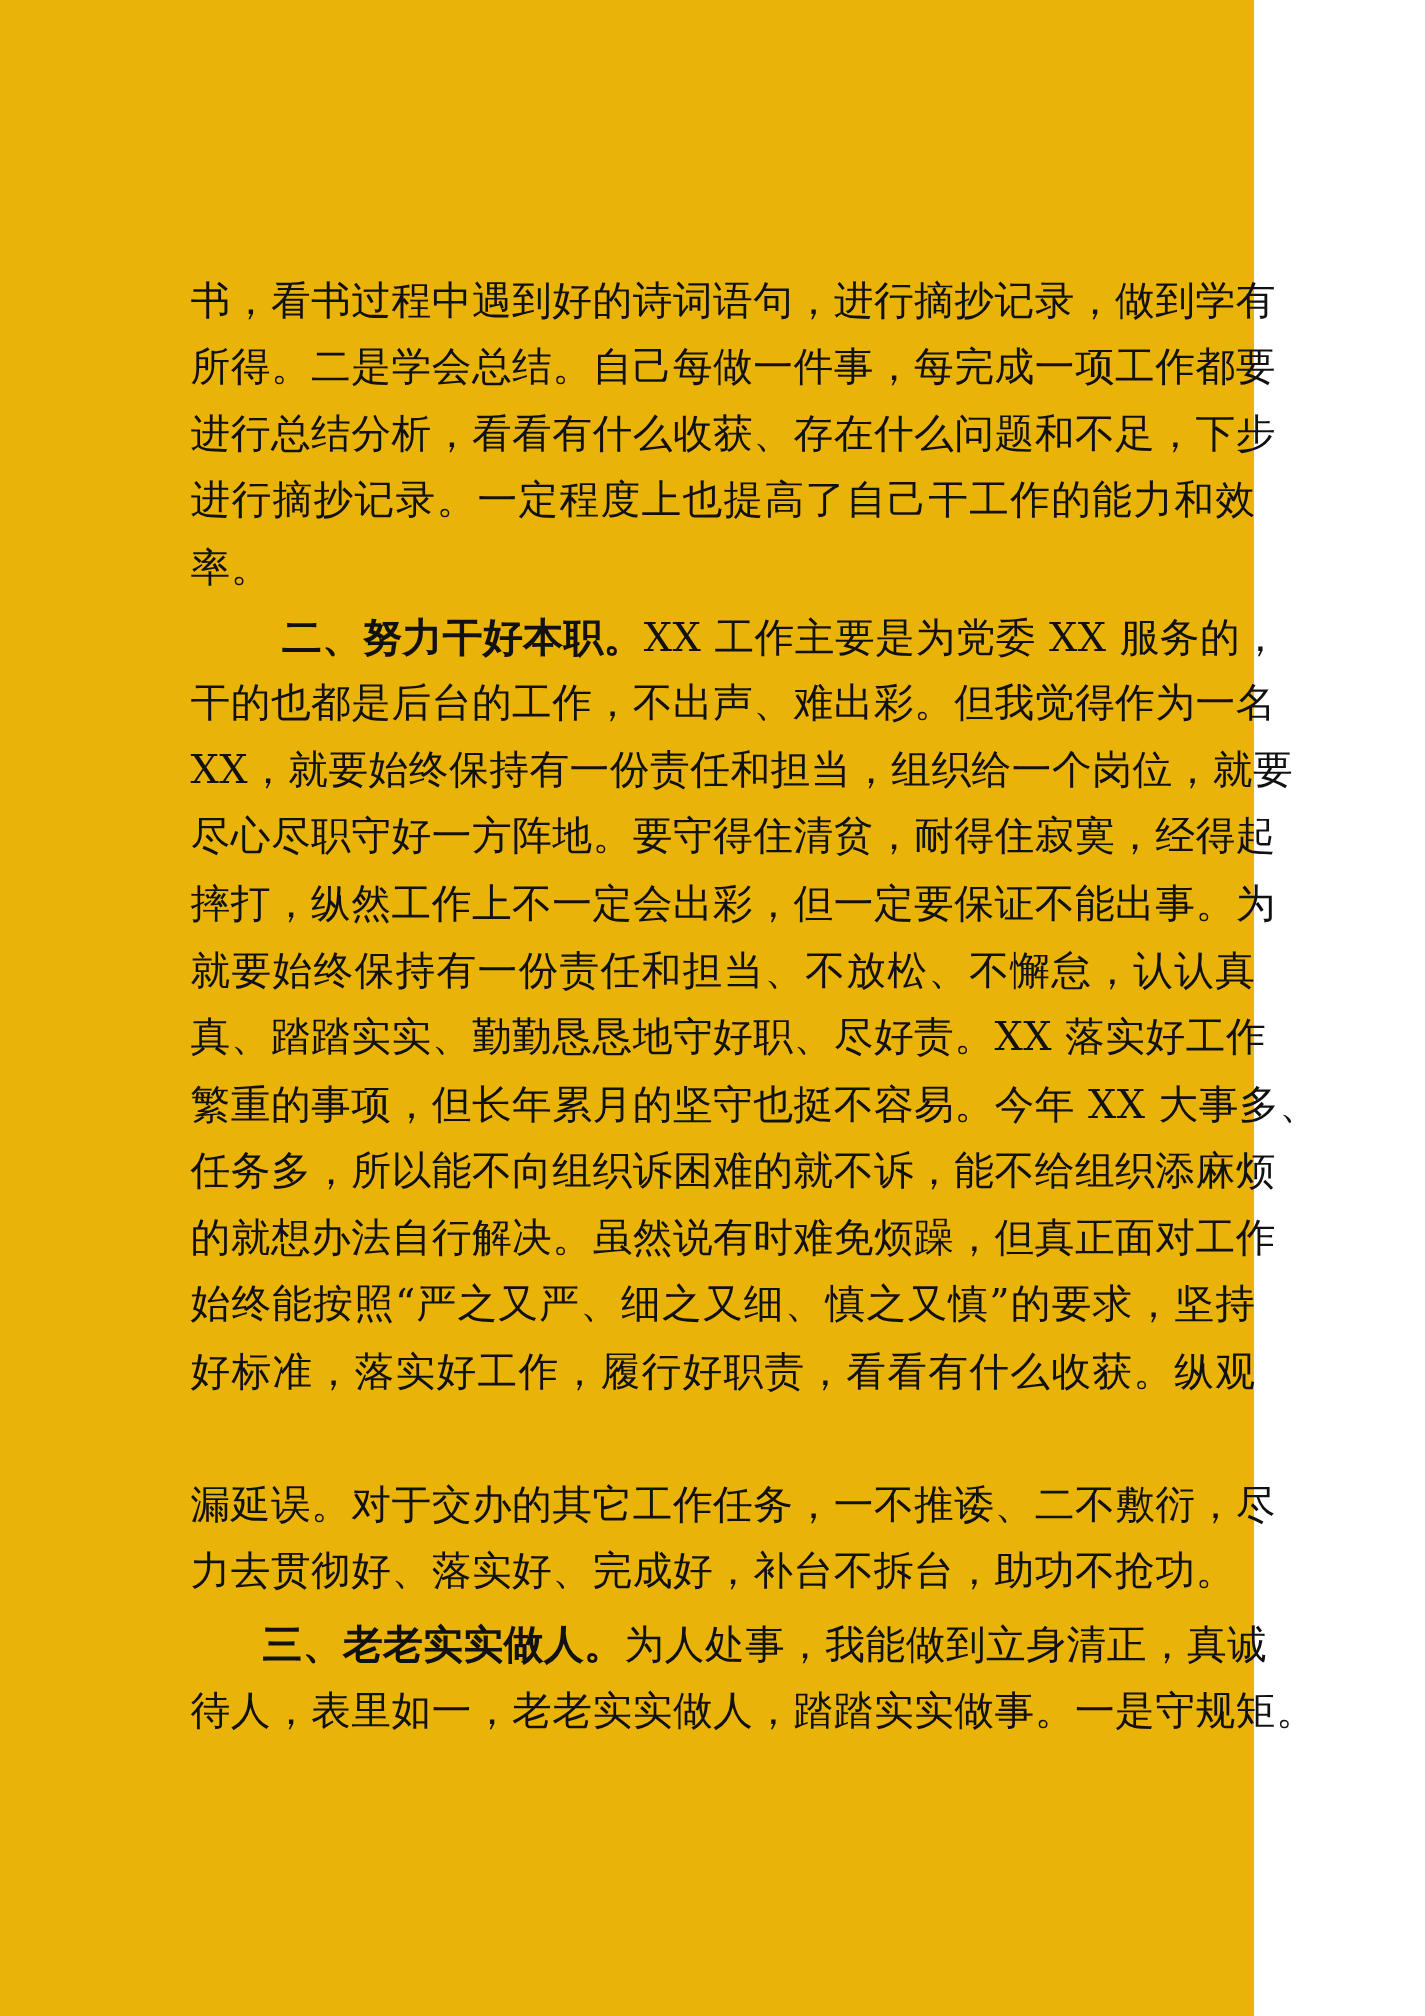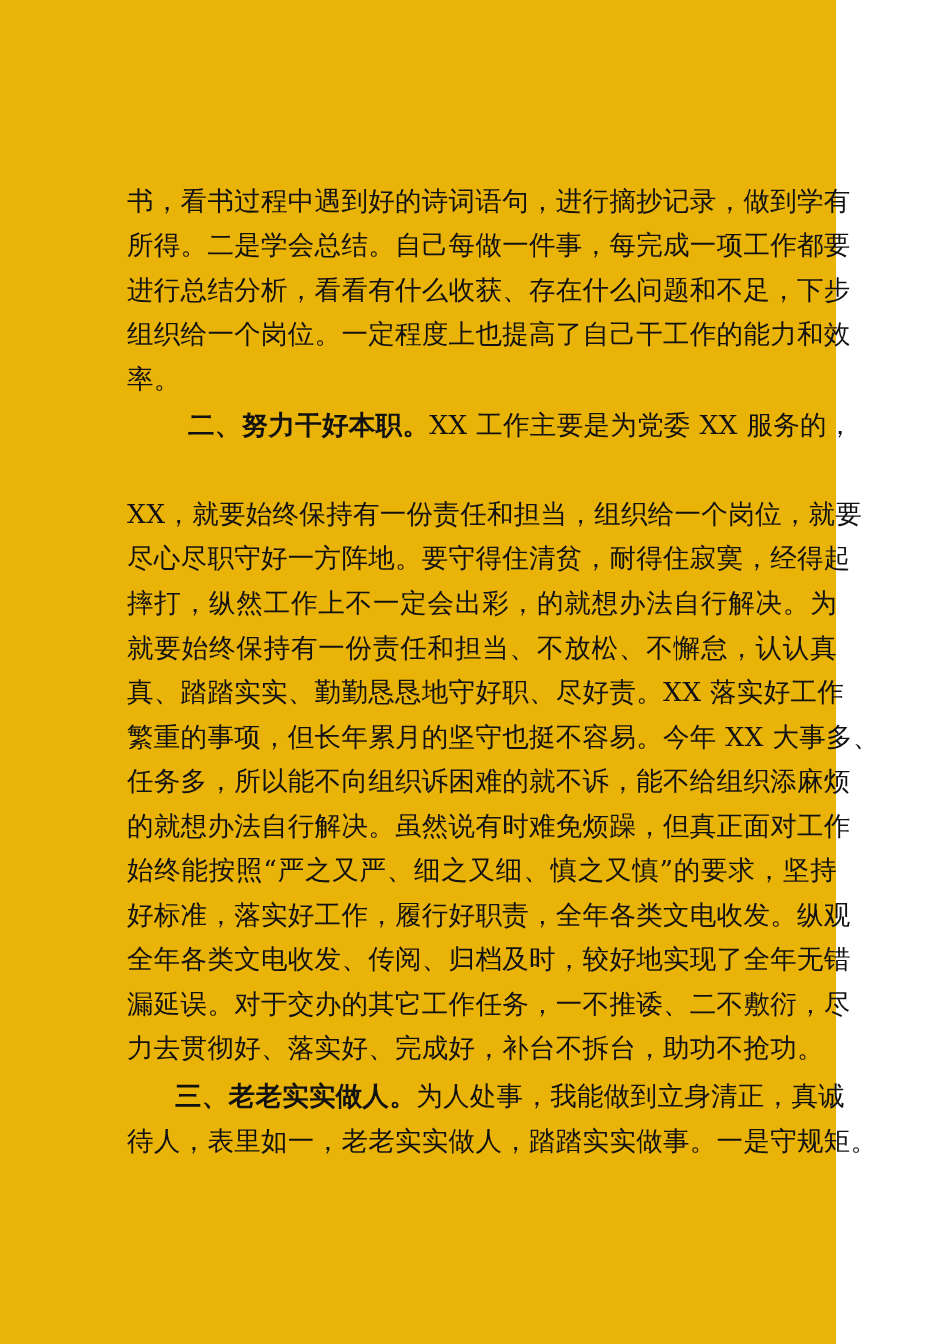--- a/index.html
+++ b/index.html
@@ -13,37 +13,37 @@
   .bold { font-family: Liberation Serif, serif; font-weight: bold; }
 </style>
 </head>
 <body>
 
 <div class="page">
 
   <div class="line" style="top:186px">书，看书过程中遇到好的诗词语句，进行摘抄记录，做到学有</div>
   <div class="line" style="top:230px">所得。二是学会总结。自己每做一件事，每完成一项工作都要</div>
   <div class="line" style="top:275px">进行总结分析，看看有什么收获、存在什么问题和不足，下步</div>
-  <div class="line" style="top:319px">组织给一个岗位。一定程度上也提高了自己干工作的能力和效</div>
+  <div class="line" style="top:319px">进行摘抄记录。一定程度上也提高了自己干工作的能力和效</div>
   <div class="line last" style="top:364px">率。</div>
 
   <div class="line indent" style="top:410px; left:188px; width:649px;">
     <span class="bold">二、努力干好本职。</span><span>XX 工作主要是为党委 XX 服务的，</span>
   </div>
+  <div class="line" style="top:454px">干的也都是后台的工作，不出声、难出彩。但我觉得作为一名</div>
   <div class="line" style="top:499px">XX，就要始终保持有一份责任和担当，组织给一个岗位，就要</div>
   <div class="line" style="top:543px">尽心尽职守好一方阵地。要守得住清贫，耐得住寂寞，经得起</div>
-  <div class="line" style="top:588px">摔打，纵然工作上不一定会出彩，的就想办法自行解决。为</div>
+  <div class="line" style="top:588px">摔打，纵然工作上不一定会出彩，但一定要保证不能出事。为</div>
   <div class="line" style="top:633px">就要始终保持有一份责任和担当、不放松、不懈怠，认认真</div>
   <div class="line" style="top:677px">真、踏踏实实、勤勤恳恳地守好职、尽好责。XX 落实好工作</div>
   <div class="line" style="top:722px; width:725px;">繁重的事项，但长年累月的坚守也挺不容易。今年 XX 大事多、</div>
   <div class="line" style="top:766px">任务多，所以能不向组织诉困难的就不诉，能不给组织添麻烦</div>
   <div class="line" style="top:811px">的就想办法自行解决。虽然说有时难免烦躁，但真正面对工作</div>
   <div class="line" style="top:855px">始终能按照“严之又严、细之又细、慎之又慎”的要求，坚持</div>
-  <div class="line" style="top:900px">好标准，落实好工作，履行好职责，全年各类文电收发。纵观</div>
-  <div class="line" style="top:944px">全年各类文电收发、传阅、归档及时，较好地实现了全年无错</div>
+  <div class="line" style="top:900px">好标准，落实好工作，履行好职责，看看有什么收获。纵观</div>
   <div class="line" style="top:989px">漏延误。对于交办的其它工作任务，一不推诿、二不敷衍，尽</div>
   <div class="line last" style="top:1033px">力去贯彻好、落实好、完成好，补台不拆台，助功不抢功。</div>
 
   <div class="line indent" style="top:1081px; left:175px; width:655px;">
     <span class="bold">三、老老实实做人。</span><span>为人处事，我能做到立身清正，真诚</span>
   </div>
   <div class="line" style="top:1126px; width:720px;">待人，表里如一，老老实实做人，踏踏实实做事。一是守规矩。</div>
 
 </div>
 

